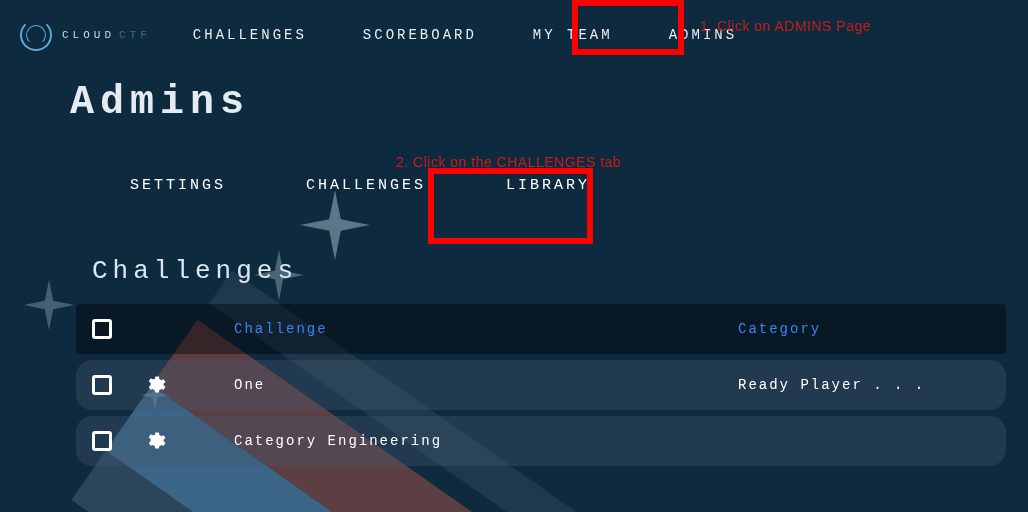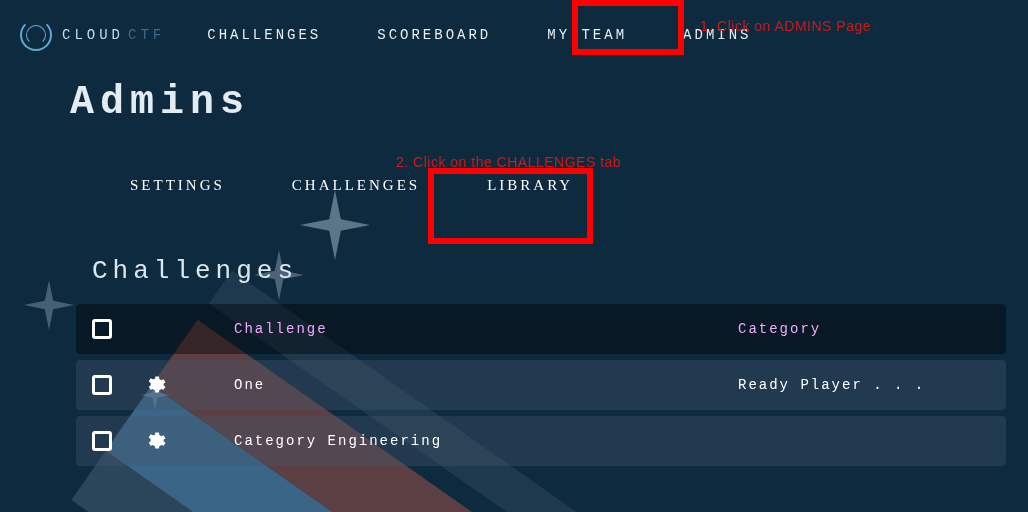--- a/index.html
+++ b/index.html
@@ -32,21 +32,21 @@
     position: relative;
     z-index: 2;
     display: flex;
     align-items: center;
     padding: 10px 30px 0 20px;
     gap: 28px;
     height: 60px;
   }
   .logo {
     display:flex; align-items:center; gap:4px;
-    font-size: 14px;
+    font-size: 11px;
     letter-spacing: 4px;
   }
   .logo-ring {
     width: 32px; height:32px;
     border: 2px solid #5fa8d3;
     border-radius: 50%;
     border-top-color: transparent;
     position: relative;
     margin-right: 6px;
   }
@@ -70,24 +70,23 @@
     font-size: 40px;
     font-weight: bold;
     letter-spacing: 6px;
     margin: 20px 0 30px 70px;
     color: #e4ecf2;
   }
 
   .tabs {
     position: relative; z-index:2;
     display:flex;
-    gap: 27px;
+    gap: 40px;
     margin-left: 110px;
     margin-top: 40px;
-    font-family: Liberation Serif, serif;
   }
   .tab {
     font-size: 15px;
     letter-spacing: 3px;
     padding: 12px 20px;
     cursor:pointer;
   }
 
   .section-title{
     position:relative; z-index:2;
@@ -104,22 +103,22 @@
   }
   .row{
     display:grid;
     grid-template-columns: 60px 90px 1fr 260px;
     align-items:center;
     height: 50px;
     padding: 0 8px;
     font-size: 14px;
     letter-spacing: 2px;
   }
-  .row.head{ background: rgba(0,0,0,0.40); color:#f0abfc; border-radius:4px;}
-  .row.body{ background: rgba(70,90,110,0.35); margin-top:6px; border-radius:4px;}
+  .row.head{ background: rgba(0,0,0,0.40); color:#3b82f6; border-radius:4px;}
+  .row.body{ background: rgba(70,90,110,0.35); margin-top:6px; border-radius:16px;}
   .checkbox{
     width:20px; height:20px;
     border:3px solid #fff;
     border-radius:3px;
     margin-left:8px;
     cursor:pointer;
   }
   .gear{
     width:22px; height:22px;
     color:#fff;

